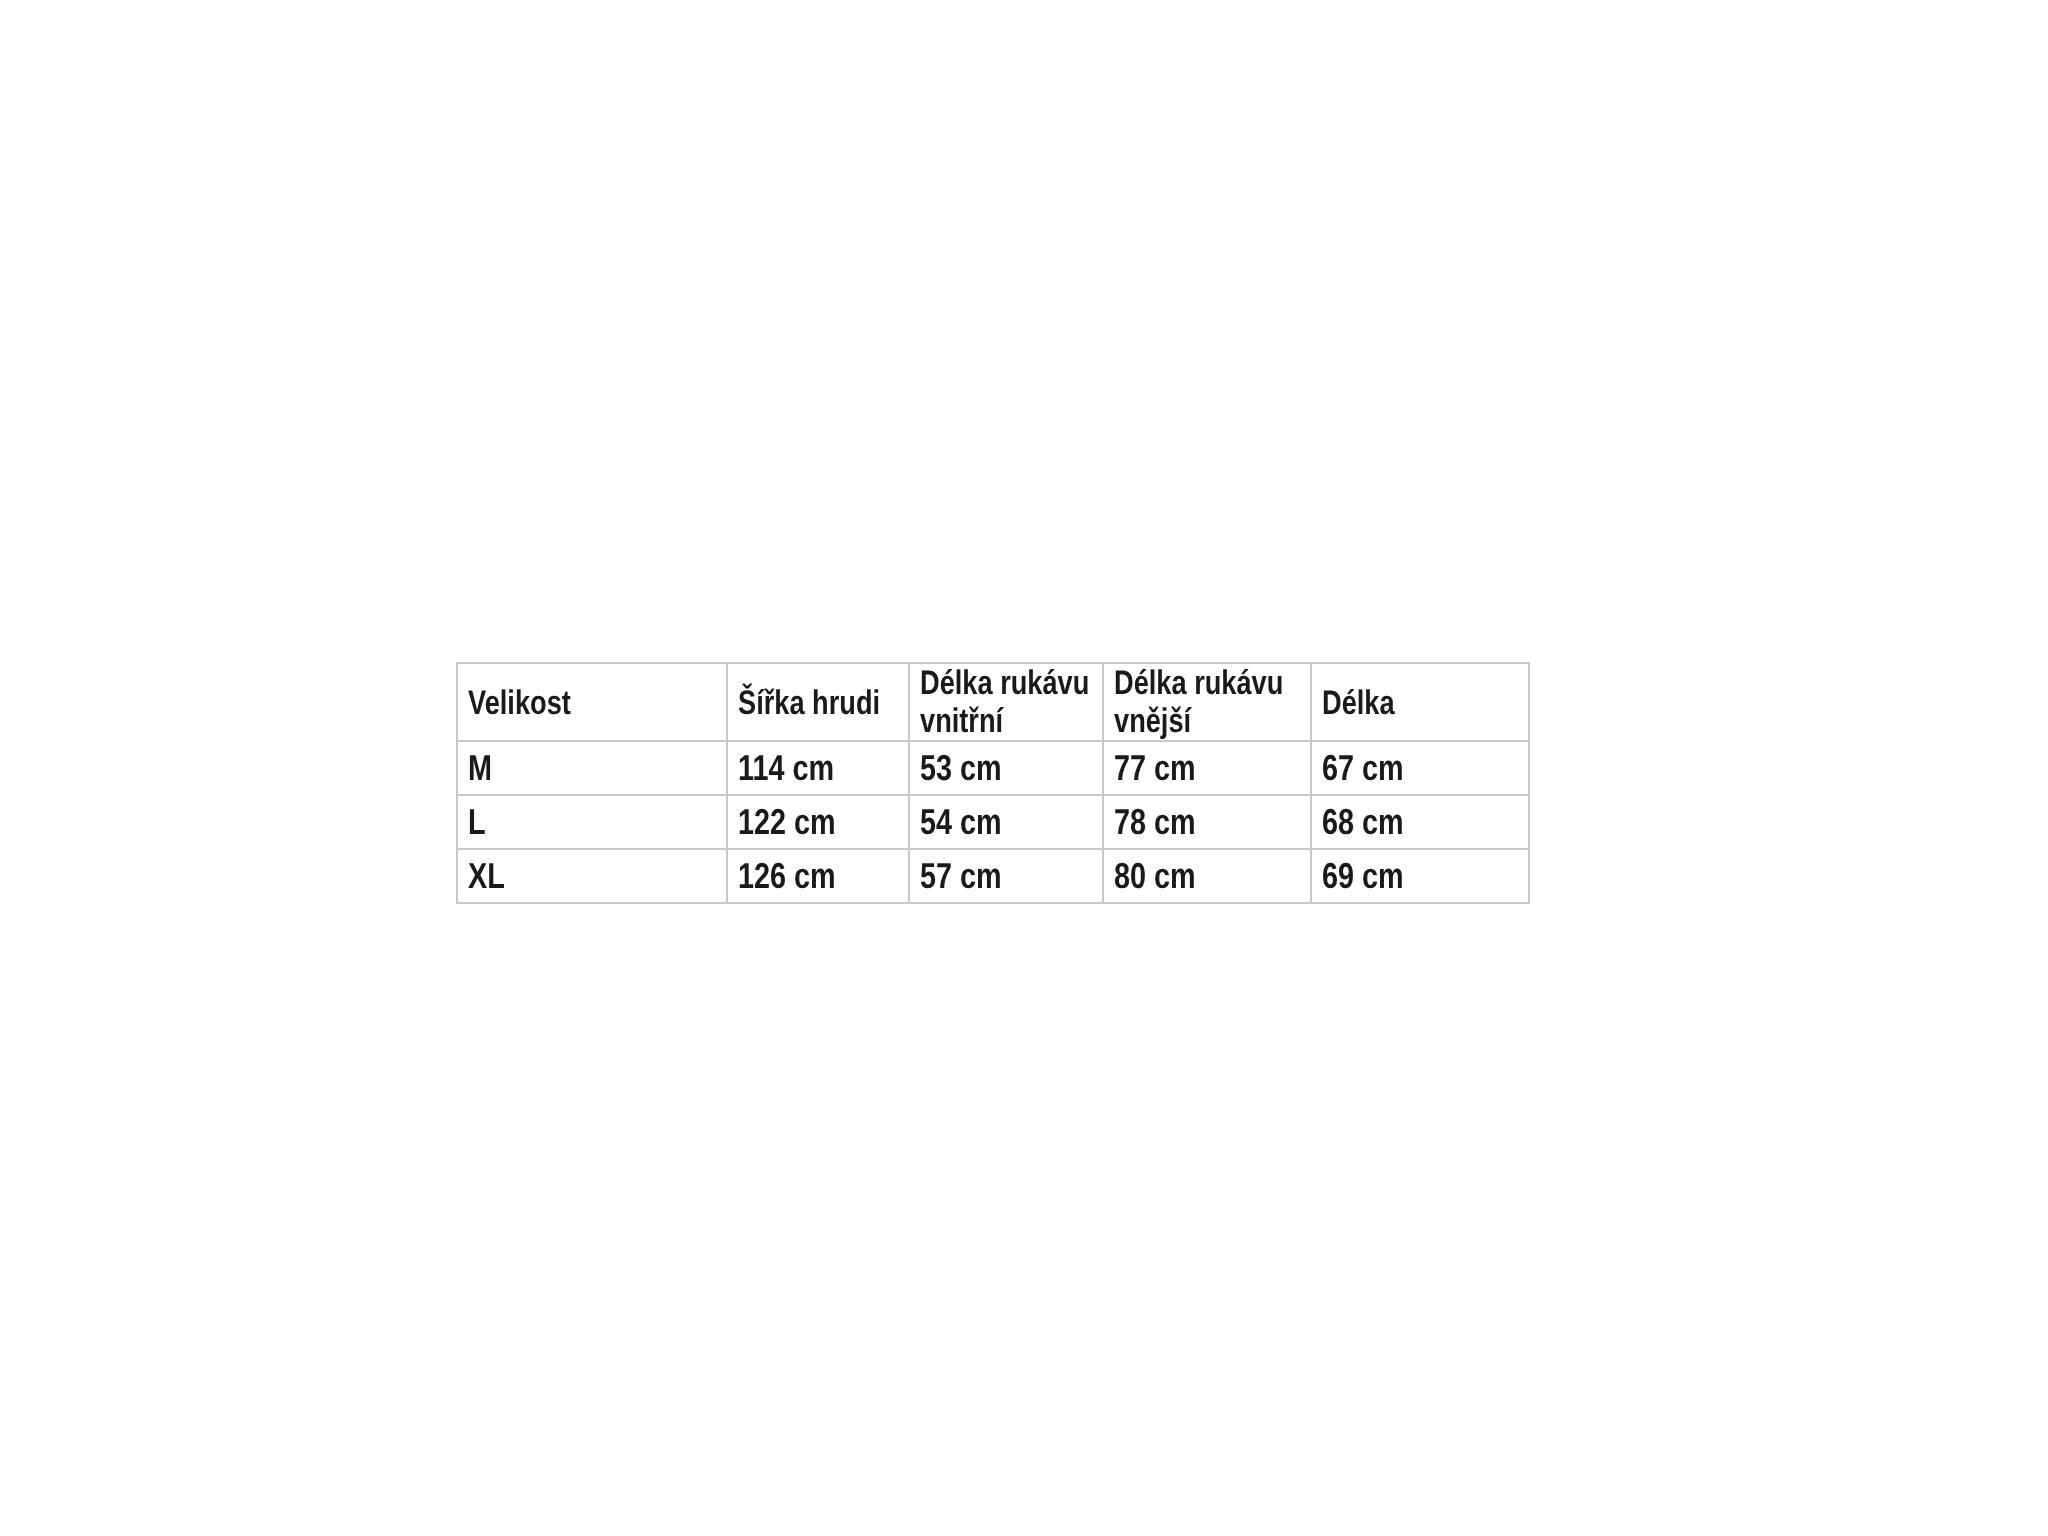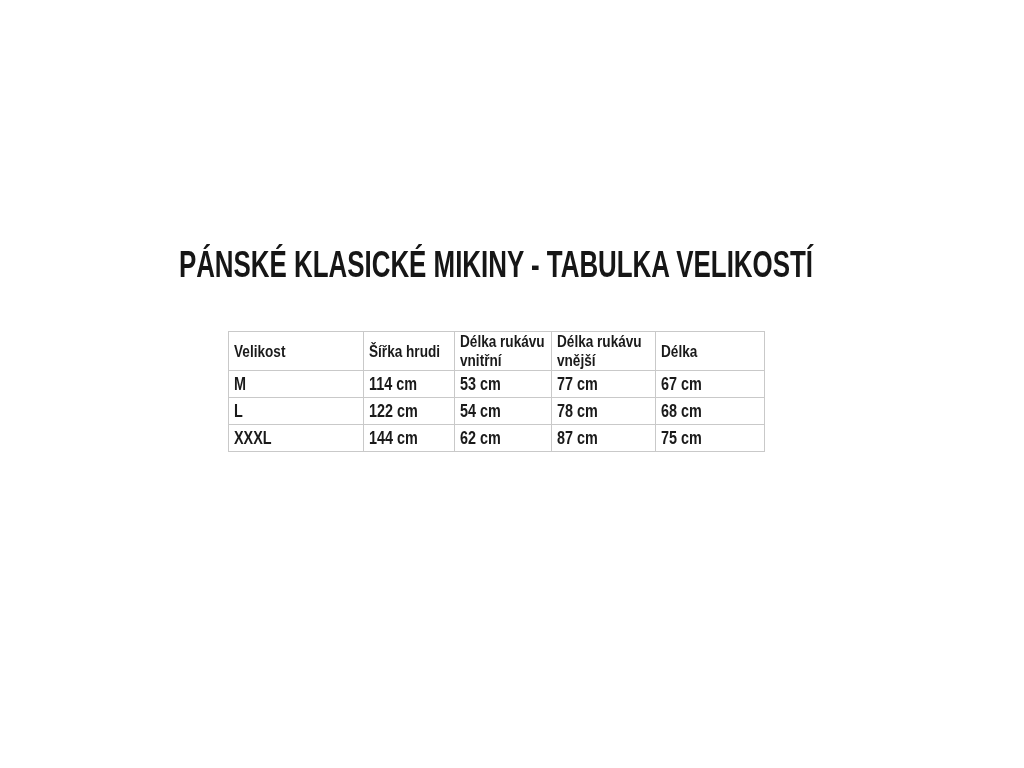--- a/index.html
+++ b/index.html
@@ -62,23 +62,20 @@
     transform-origin: 0 50%;
   }
   th .cx { line-height: 19px; }
   td .cx { line-height: 26px; white-space: nowrap; }
 </style>
 </head>
 <body>
 
 <div class="page">
 
-  <div class="title-wrap">
-    <span class="title-text">PÁNSKÉ KLASICKÉ MIKINY - TABULKA VELIKOSTÍ</span>
-  </div>
 
   <table class="size-table">
     <colgroup>
       <col style="width:135px">
       <col style="width:91px">
       <col style="width:97px">
       <col style="width:104px">
       <col style="width:109px">
     </colgroup>
     <thead>
@@ -130,31 +127,31 @@
           </td>
         <td>
             <span class="cx">78 cm</span>
           </td>
         <td>
             <span class="cx">68 cm</span>
           </td>
       </tr>
       <tr>
         <td>
-            <span class="cx">XXXL</span>
+            <span class="cx">XL</span>
           </td>
         <td>
-            <span class="cx">144 cm</span>
+            <span class="cx">126 cm</span>
           </td>
         <td>
-            <span class="cx">62 cm</span>
+            <span class="cx">57 cm</span>
           </td>
         <td>
-            <span class="cx">87 cm</span>
+            <span class="cx">80 cm</span>
           </td>
         <td>
-            <span class="cx">75 cm</span>
+            <span class="cx">69 cm</span>
           </td>
       </tr>
     </tbody>
   </table>
 
 </div>
 
 </body></html>

